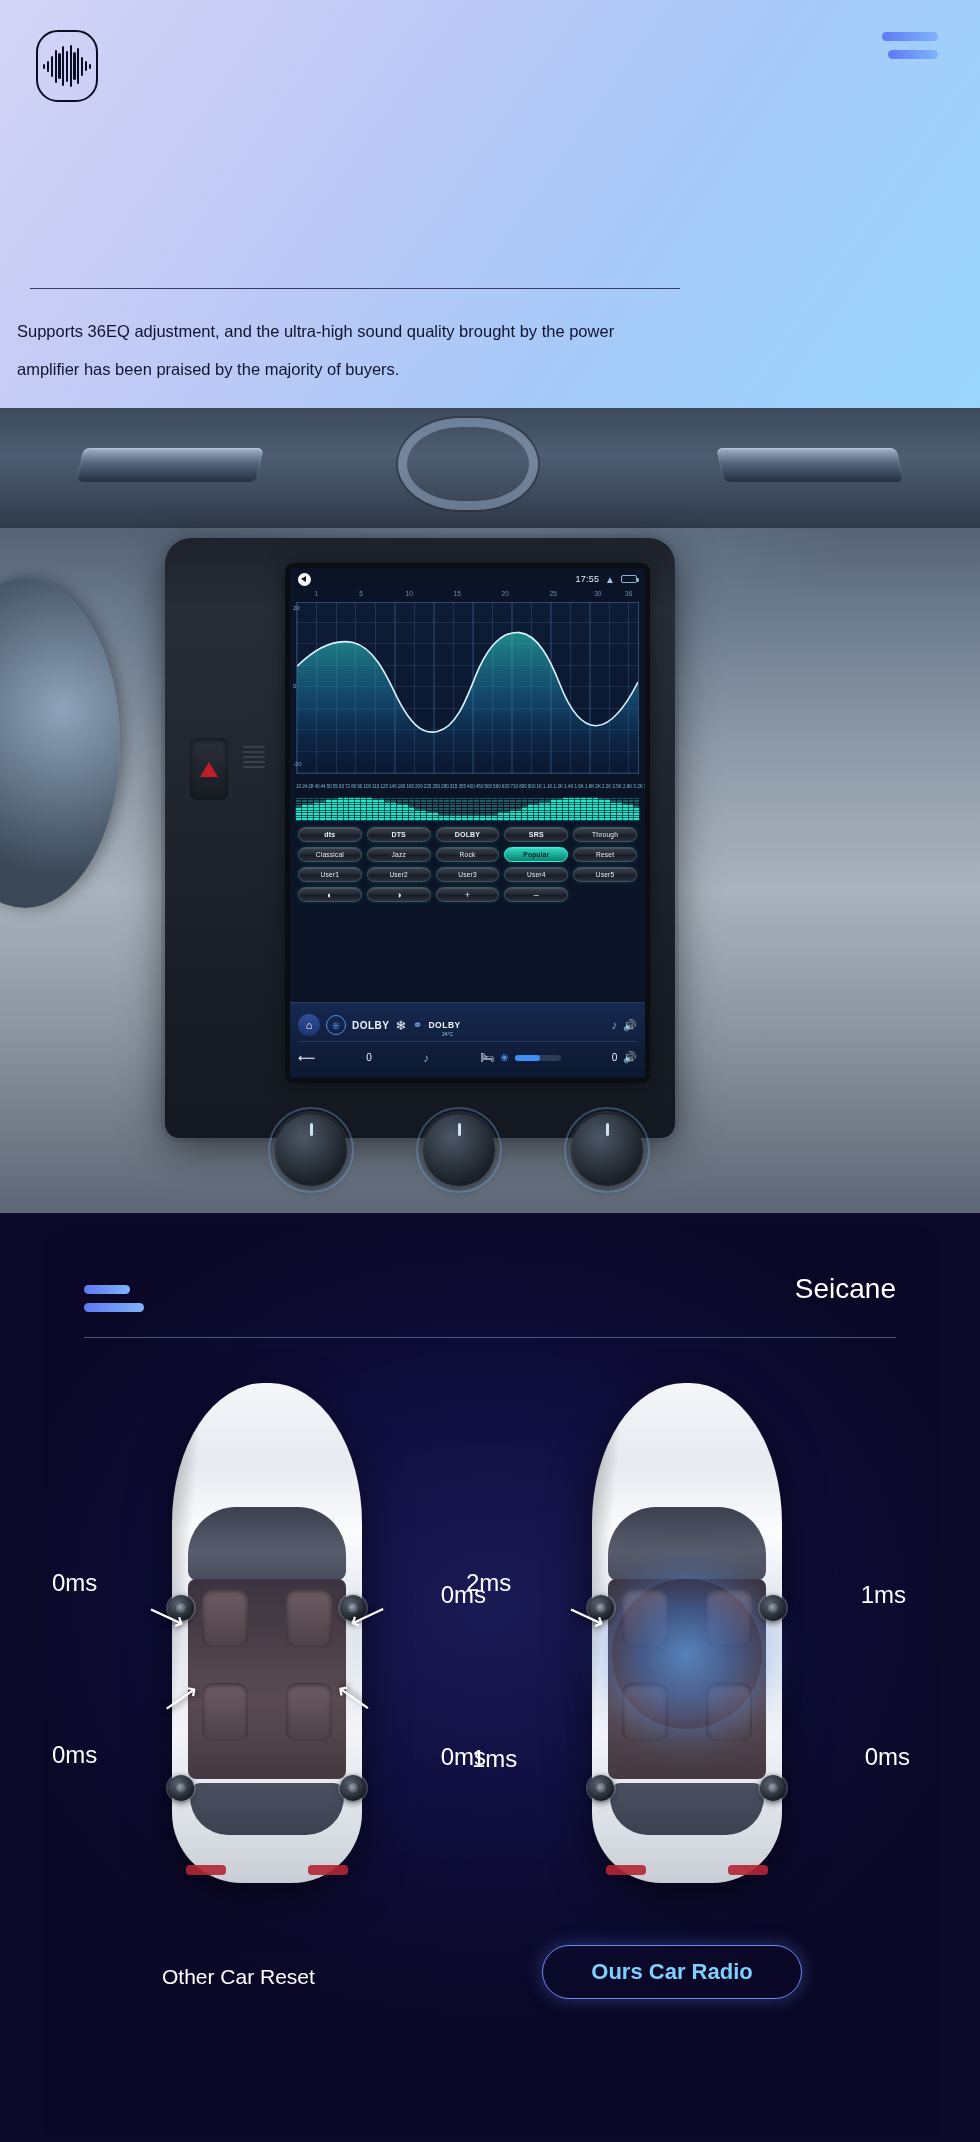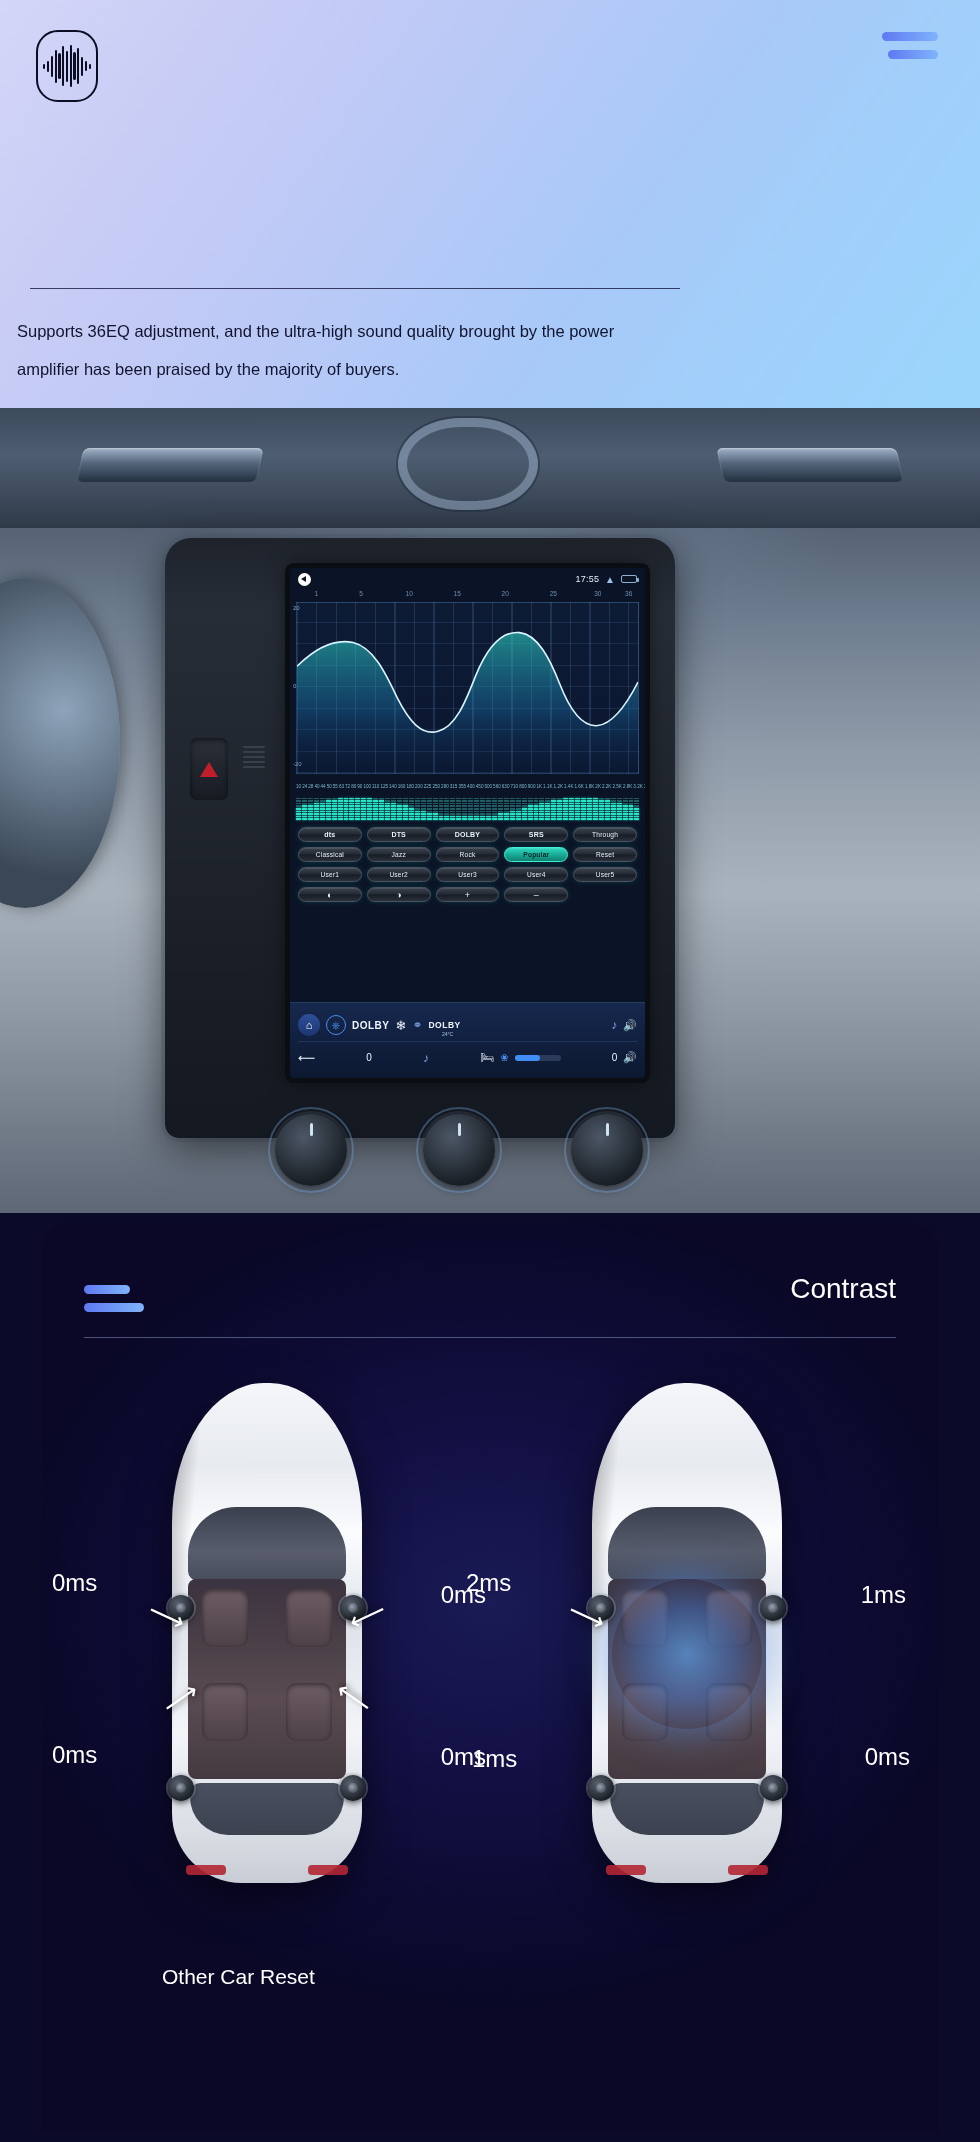--- a/index.html
+++ b/index.html
@@ -1138,21 +1138,21 @@
     </div>
   </section>
 
   <section class="contrast-outer">
     <div class="contrast">
 
       <div class="c-menu">
         <span></span>
         <span></span>
       </div>
-      <div class="c-title">Contrast</div>
+      <div class="c-title">Seicane</div>
       <div class="c-rule"></div>
 
       <div class="cars">
 
         <div class="carbox left">
           <div class="car">
             <div class="windshield"></div>
             <div class="cabin">
               <div class="seat fl"></div>
               <div class="seat fr"></div>
@@ -1197,15 +1197,16 @@
             <div class="arrow" style="left:-24px; top:218px; transform:rotate(25deg);">⟶</div>
           </div>
           <div class="msl" style="left:-56px; top:196px;">2ms</div>
           <div class="msl" style="right:-54px; top:208px;">1ms</div>
           <div class="msl" style="left:-50px; top:372px;">1ms</div>
           <div class="msl" style="right:-58px; top:370px;">0ms</div>
         </div>
       </div>
 
       <div class="cap-left">Other Car Reset</div>
+      <div class="cap-right">Ours Car Radio</div>
     </div>
   </section>
 </div>
 
 </body></html>

